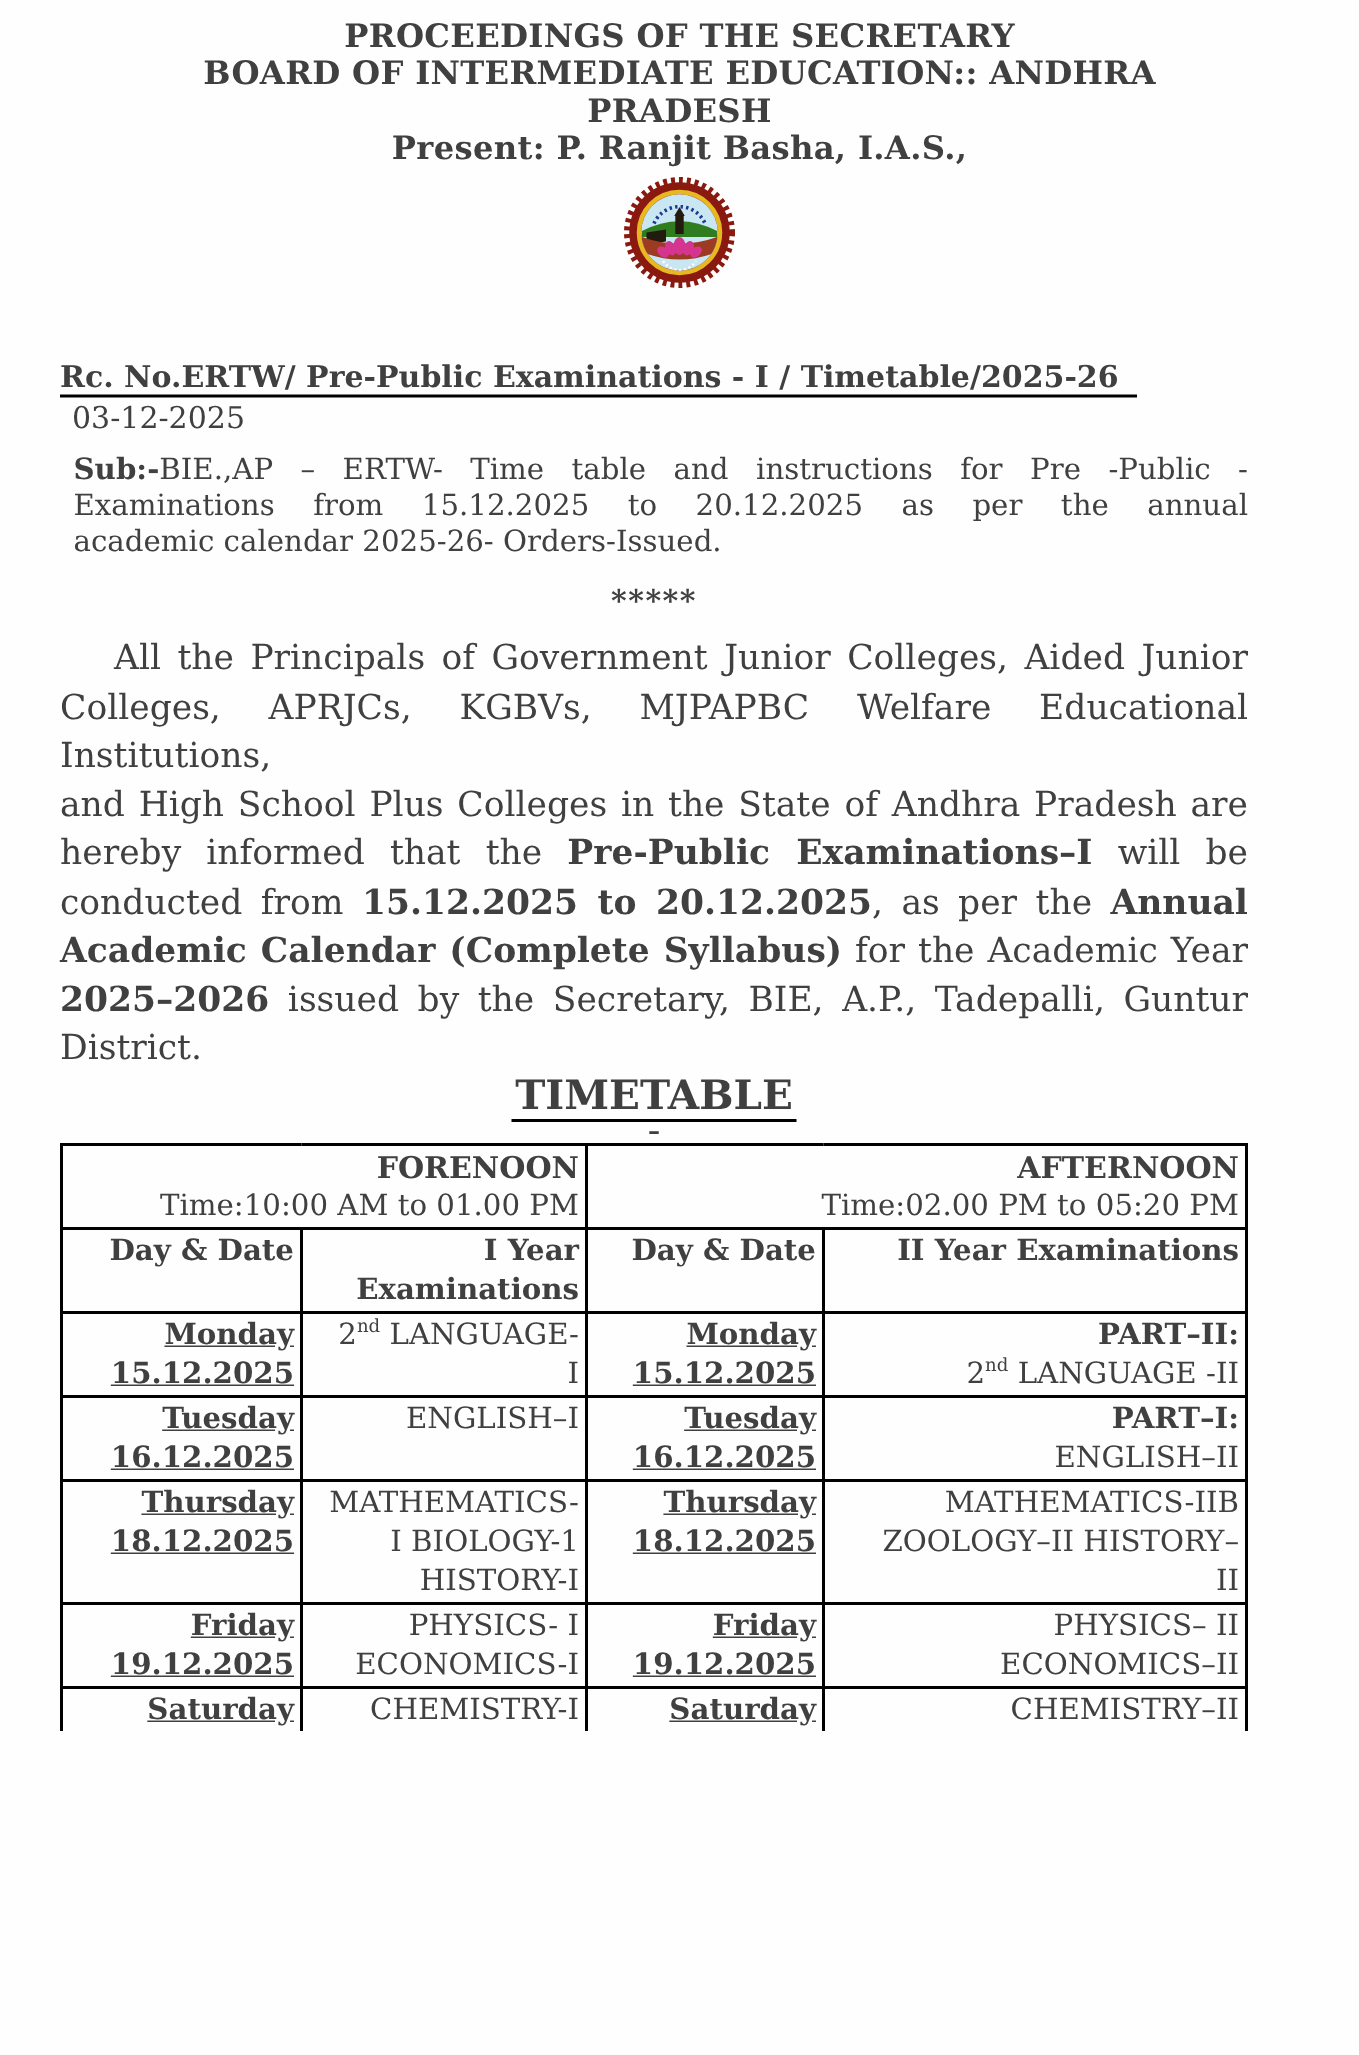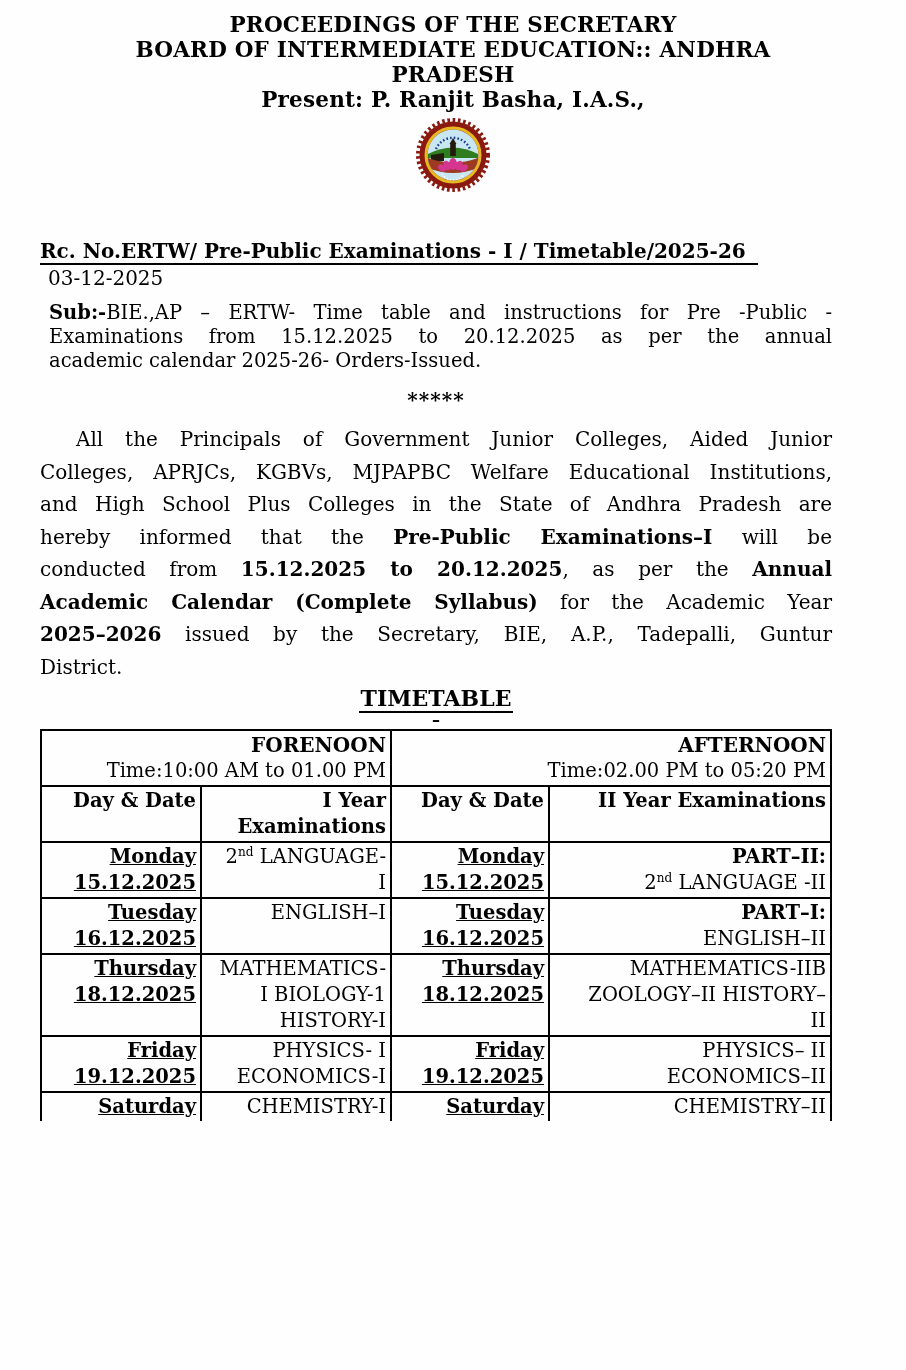--- a/index.html
+++ b/index.html
@@ -1,18 +1,18 @@
 <!DOCTYPE html>
 <html><head>
 <meta charset="utf-8">
 <style>
   html,body { margin:0; padding:0; background:#ffffff; }
   .page {
     position:relative; width:906px; height:1370px; overflow:hidden;
-    background:#fefefe; color:#000000;
+    background:#fefefe; color:#404040;
     font-family:"DejaVu Serif","Liberation Serif",serif;
   }
   sup { font-size:0.62em; line-height:0; vertical-align:super;margin-top:38px; }
 
   
   .title-block { padding-top:12px; text-align:center; font-weight:bold;
                  font-size:21.5px; line-height:25px; letter-spacing:0.2px; }
   .logo-wrap { text-align:center; margin-top:6px; height:78px; }
 
   
@@ -22,27 +22,27 @@
   .rc-date { font-size:20px; line-height:25px; margin-top:2px; padding-left:8px; }
 
   
   .sub-block { margin-top:10px; margin-left:9px; font-size:19.5px; line-height:24px; }
   .sub-line { text-align:justify; text-align-last:justify; }
   .sub-line:last-child { text-align-last:left; }
 
   .stars { text-align:center; font-weight:bold; font-size:20px; margin-top:15px; letter-spacing:1px; }
 
   
-  .body-block { margin-top:11px; font-size:20px; line-height:32.5px; }
+  .body-block { margin-top:11px; font-size:23px; line-height:32.5px; }
   .body-line { text-align:justify; text-align-last:justify; }
   .body-line:first-child { text-indent:36px; }
   .body-line:last-child { text-align-last:left; }
 
   
-  .tt-heading { text-align:center; font-size:22px; font-weight:bold; margin-top:2px; line-height:26px; }
+  .tt-heading { text-align:center; font-size:27px; font-weight:bold; margin-top:2px; line-height:26px; }
   .tt-heading span { border-bottom:2.5px solid #000; padding:0 2px; }
   .tt-dash { text-align:center; font-weight:bold; font-size:16px; line-height:12px; margin-top:4px; }
 
   
   table.timetable { border-collapse:collapse; table-layout:fixed; width:790px;
                     margin-left:40px; margin-top:2px; font-size:19.5px; }
   .timetable th, .timetable td {
     border:2px solid #000; padding:1px 4px; vertical-align:top;
     text-align:right; line-height:26px; overflow:hidden;
   }

